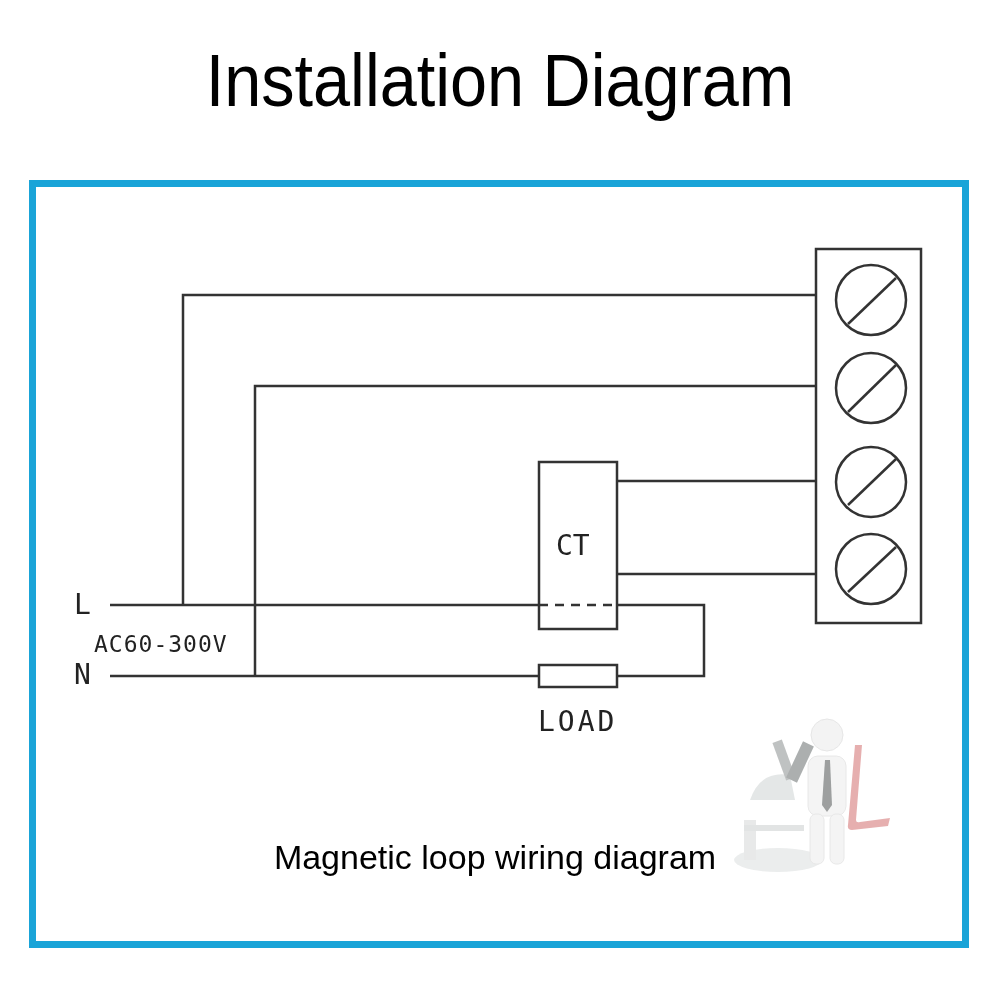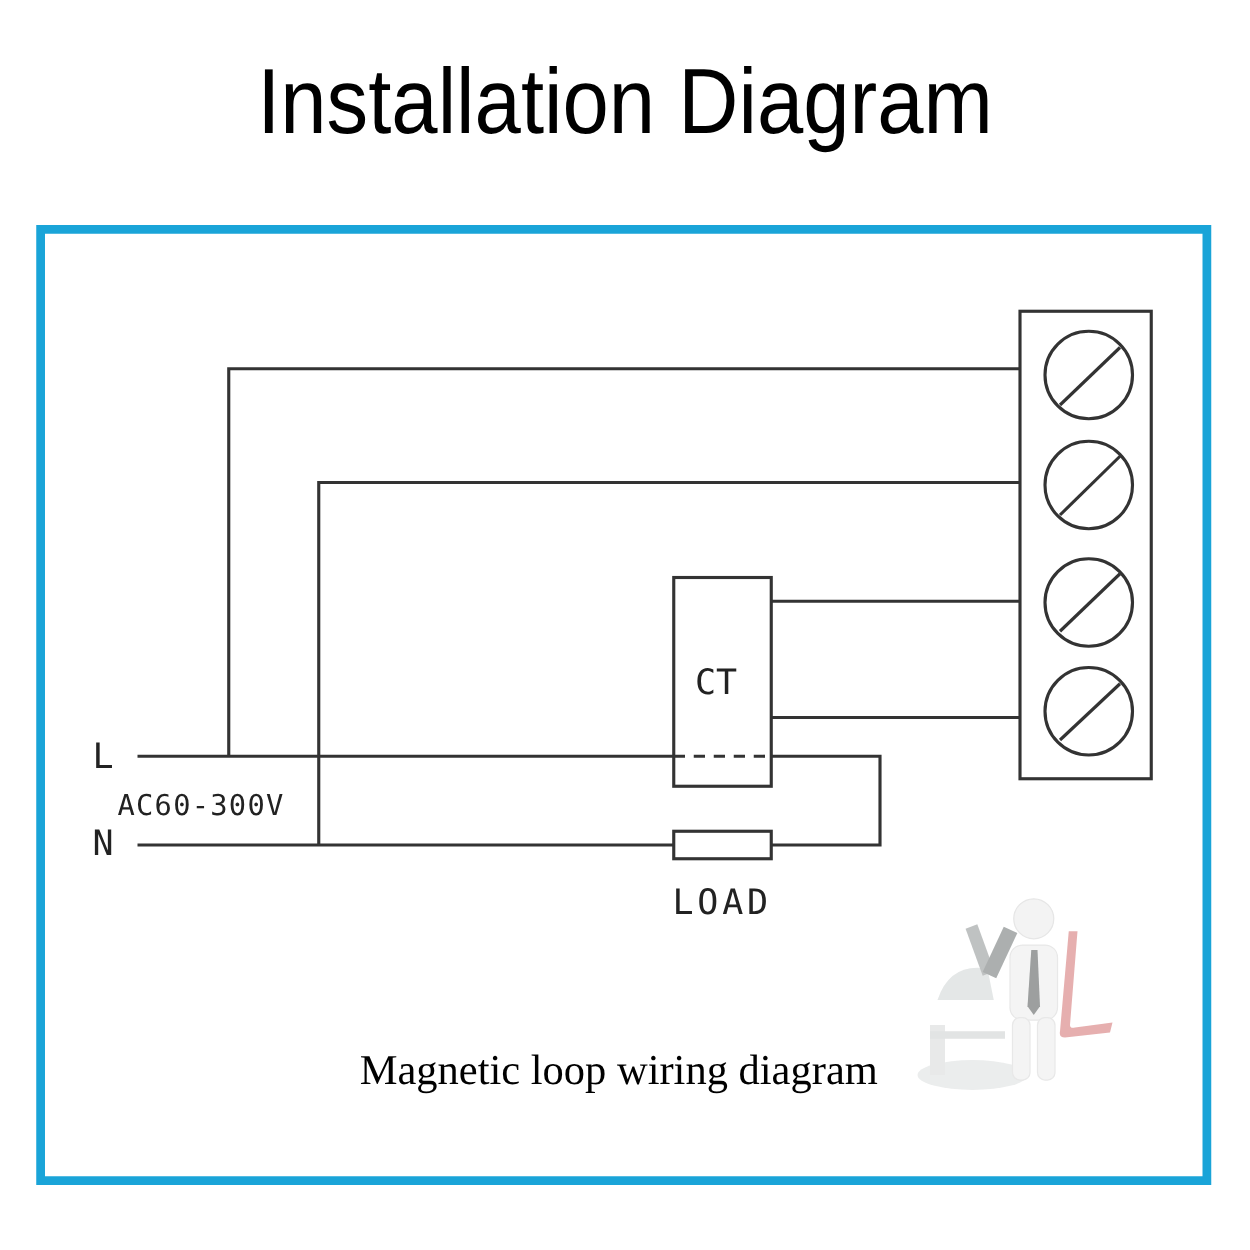--- a/index.html
+++ b/index.html
@@ -1,21 +1,21 @@
 <!DOCTYPE html>
 <html><head>
 <meta charset="utf-8">
 <style>
   html, body { margin: 0; padding: 0; background: #ffffff; }
   body { width: 1000px; height: 1000px; position: relative; overflow: hidden; font-family: "Liberation Sans", sans-serif; }
   .title { position: absolute; left: 0; top: 38px; width: 1000px; text-align: center; font-size: 74px; color: #000; font-family: "Liberation Sans", sans-serif; letter-spacing: 0px; transform: scaleX(0.9); }
   .frame { position: absolute; left: 29px; top: 180px; width: 926px; height: 754px; border: 7px solid #1aa4d8; box-sizing: content-box; }
   svg.diagram { position: absolute; left: 0; top: 0; }
   .mono { font-family: "DejaVu Sans Mono", "Liberation Mono", monospace; }
-  .caption { position: absolute; left: 0; width: 1000px; top: 838px; text-align: center; font-size: 34px; color: #000; font-family: Liberation Serif, serif; padding-right: 10px; box-sizing: border-box; }
+  .caption { position: absolute; left: 0; width: 1000px; top: 838px; text-align: center; font-size: 34px; color: #000; font-family: Liberation Sans, sans-serif; padding-right: 10px; box-sizing: border-box; }
 </style>
 </head>
 <body>
 
 <div class="title">Installation Diagram</div>
 
 <div class="frame"></div>
 
 <svg class="diagram" width="1000" height="1000" viewBox="0 0 1000 1000">
   <g stroke="#333" stroke-width="2.5" fill="none">

